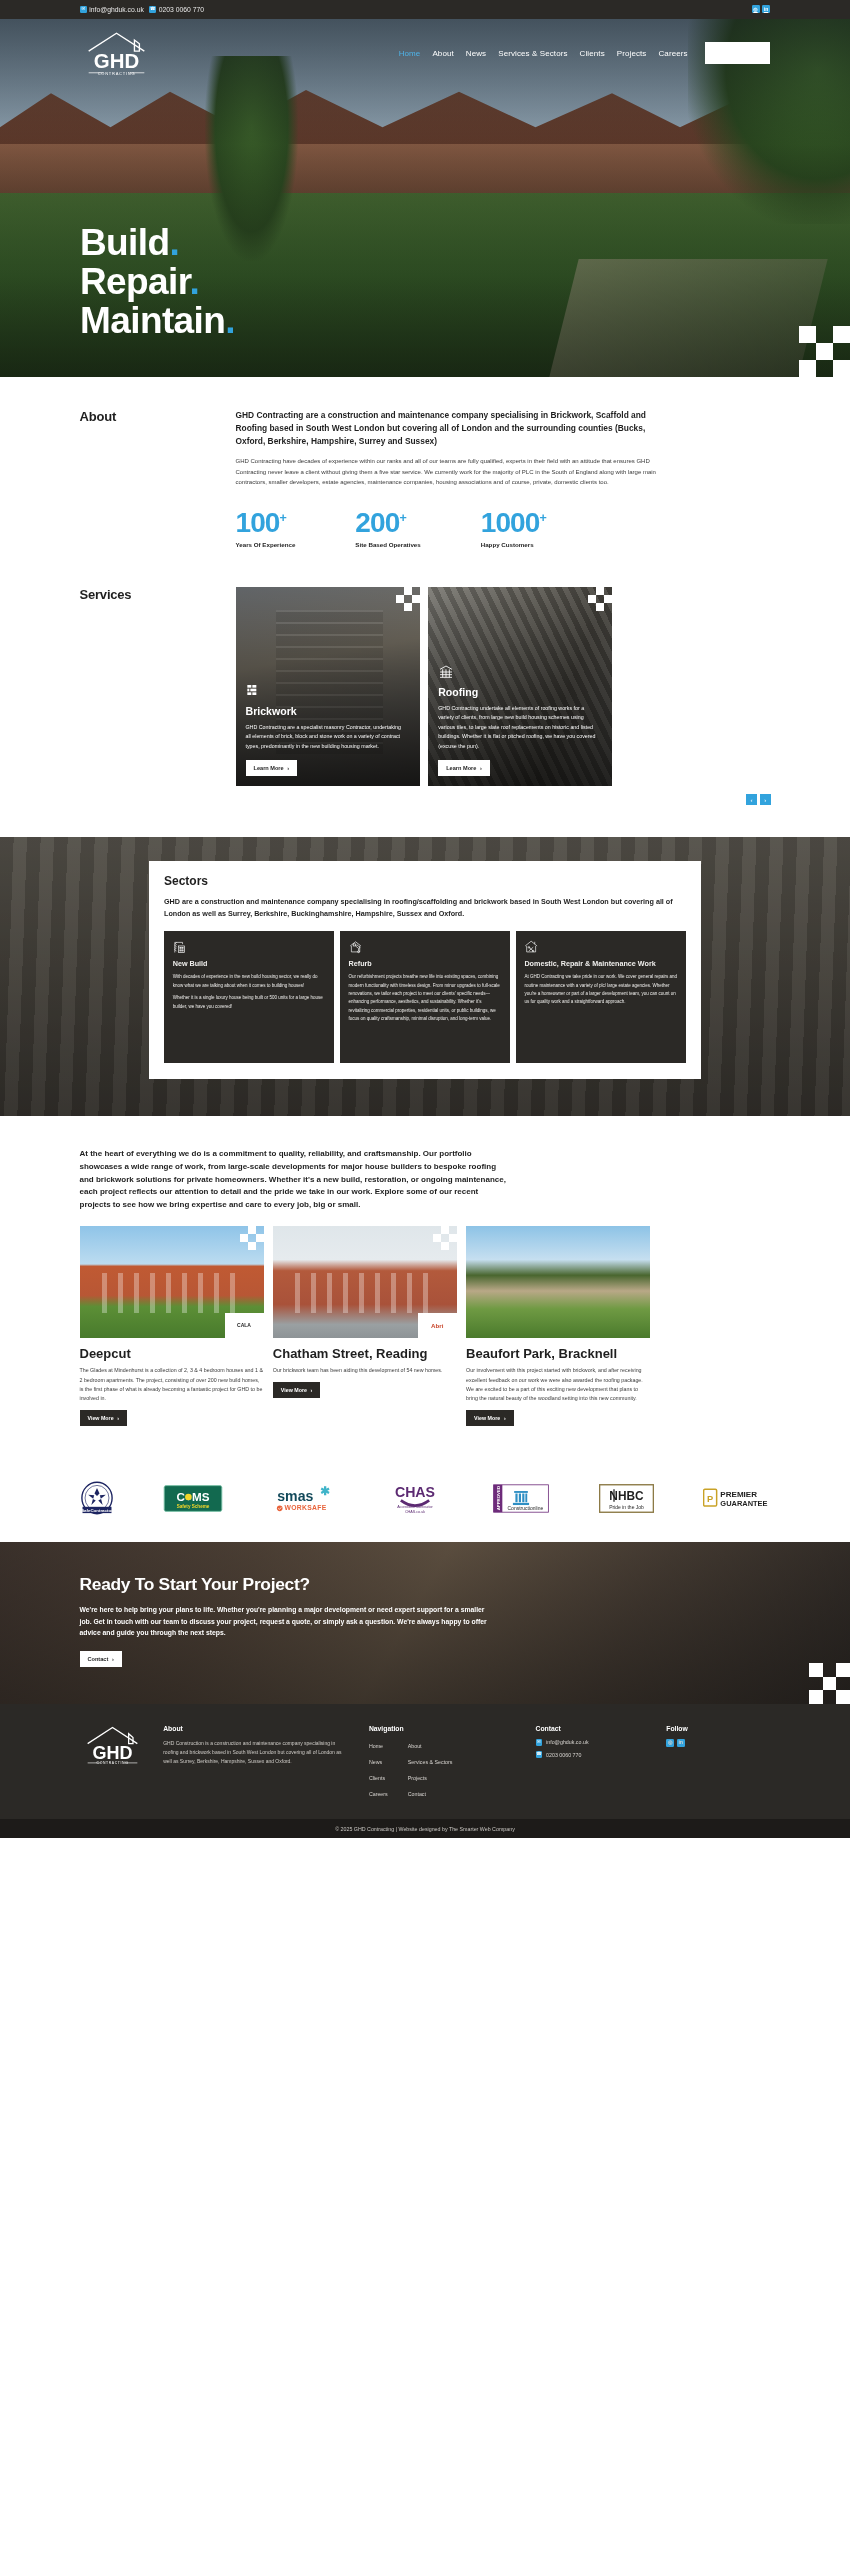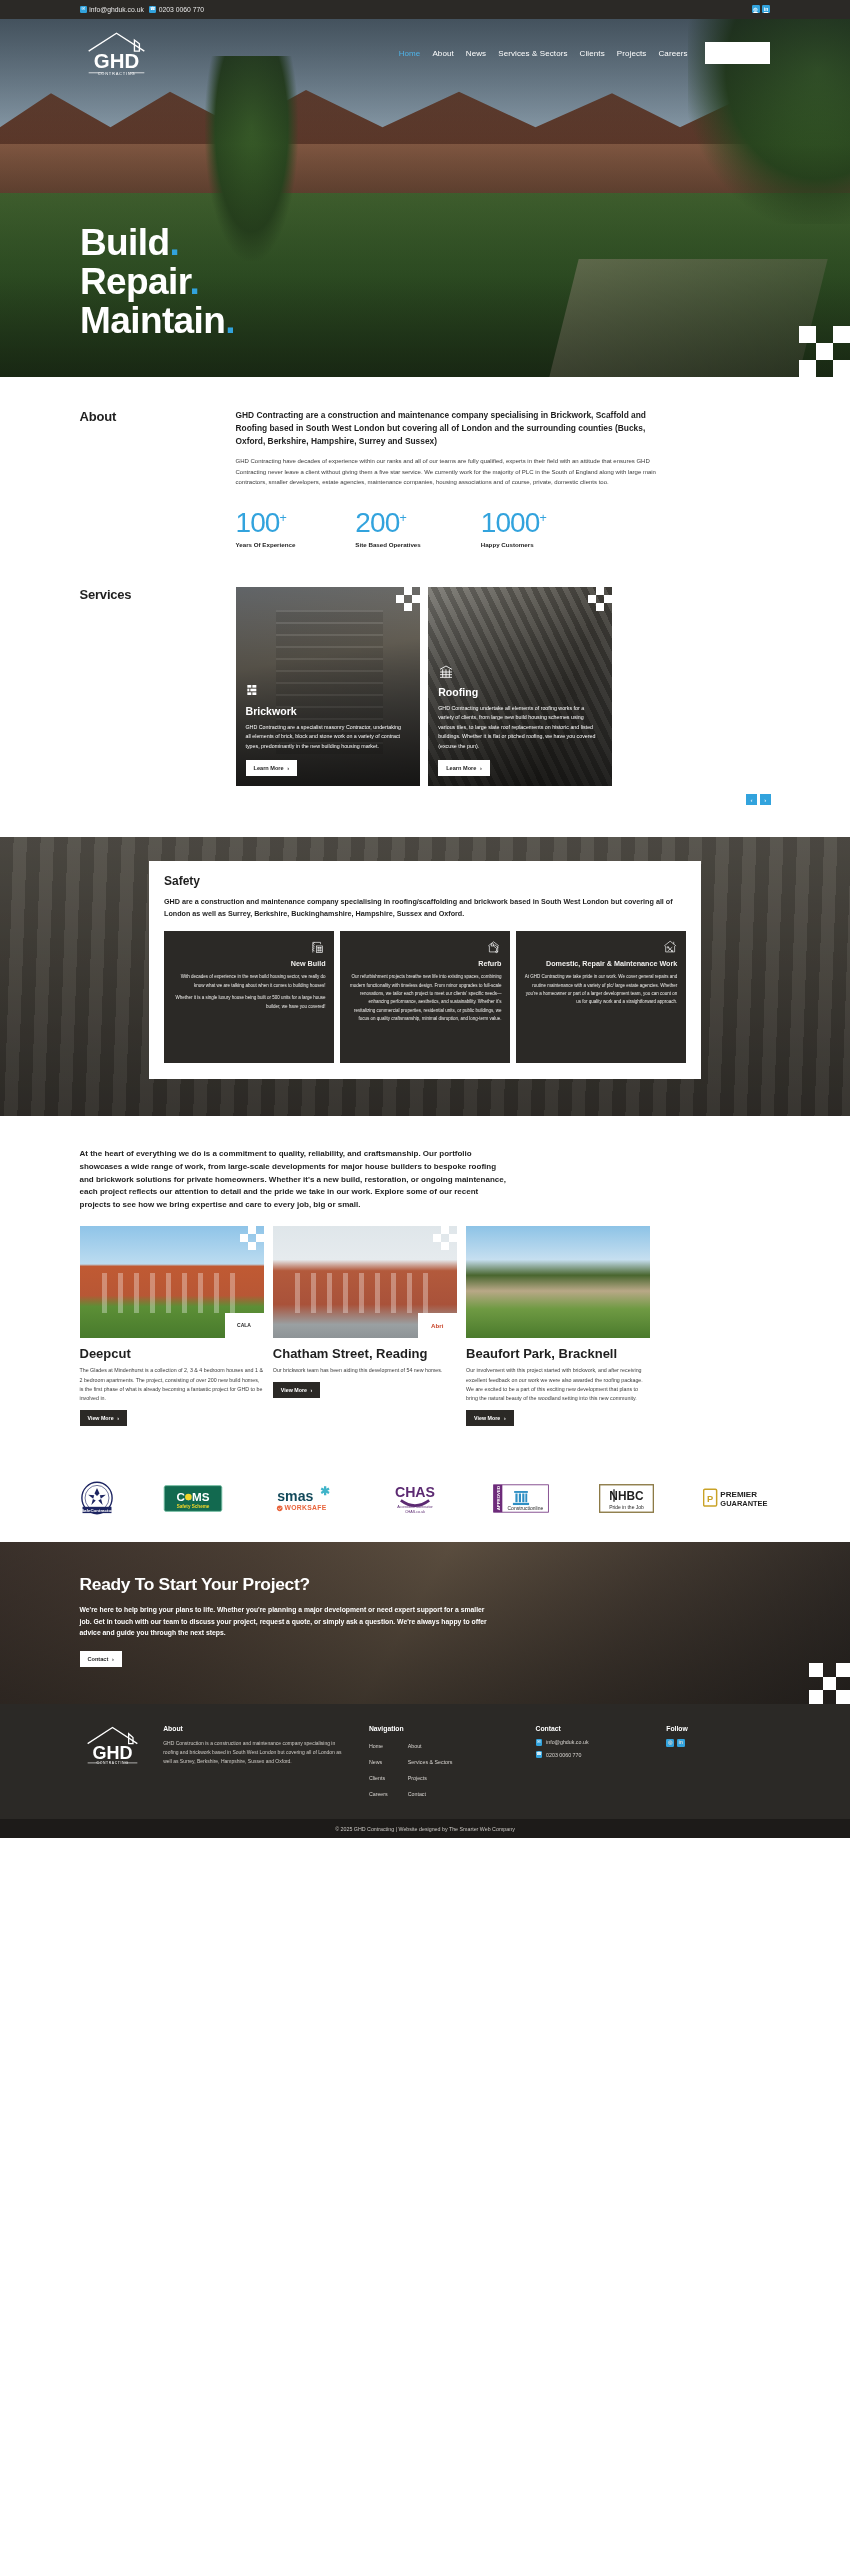--- a/index.html
+++ b/index.html
@@ -103,21 +103,21 @@
   .about-lead {
     font-size:8.4px; font-weight:bold; line-height:1.55; color:#1f1f1f;
     max-width:411px;
   }
   .about-para {
     margin-top:8.7px; font-size:6px; line-height:1.75; color:#3a3a3a;
     max-width:430px;
   }
   .stats { display:flex; gap:60px; margin-top:21px; }
   .stat-num {
-    font-size:28px; font-weight:normal; color:#32a3dd; line-height:1; letter-spacing:-0.9px;
+    font-size:28px; font-weight:bold; color:#32a3dd; line-height:1; letter-spacing:-0.9px;
   }
   .stat-num sup { font-size:12.5px; vertical-align:super; letter-spacing:0; }
   .stat-lbl { margin-top:4.4px; font-size:6.2px; font-weight:bold; color:#1f1f1f; }
 
   
   .svc-wrap { display:flex; gap:8.7px; position:relative; }
   .svc-card {
     position:relative; width:184px; height:199px; overflow:hidden; color:#fff;
     display:flex; flex-direction:column; justify-content:flex-end; padding:10px;
   }
@@ -155,21 +155,21 @@
     background:repeating-linear-gradient(92deg,rgba(0,0,0,.14) 0 13.7px,rgba(255,255,255,.05) 13.7px 27px);}
   .sectors::after{content:"";position:absolute;inset:0;background:rgba(28,26,24,.30);}
   .sectors-card {
     position:relative; z-index:3; width:552px; margin:0 auto; background:#fff;
     padding:13.7px 15px 16px;
   }
   .sectors-card h2 { font-size:12px; font-weight:bold; margin-bottom:8px; }
   .sectors-lead { font-size:7.2px; font-weight:bold; line-height:1.62; margin-bottom:11.2px; }
   .sector-grid { display:flex; gap:5.6px; }
   .sector-box {
-    flex:1; background:#2b2926; color:#f0efed; padding:8.7px 8.7px 11.2px; min-height:132px;text-align:right;
+    flex:1; background:#2b2926; color:#f0efed; padding:8.7px 8.7px 11.2px; min-height:132px;
   }
   .sector-icon { width:14.3px; height:14.3px; margin-bottom:3.1px; }
   .sector-box h3 { font-size:7.2px; font-weight:bold; margin-bottom:5px; line-height:1.3; }
   .sector-box p { font-size:4.5px; line-height:1.85; margin-bottom:4.4px; }
 
   
   .proj-lead { font-size:8px; font-weight:bold; line-height:1.6; max-width:430px; }
   .proj-row { display:flex; gap:9.3px; margin-top:13.7px; }
   .proj-card { width:184px; flex:none; position:relative; }
   .proj-img { position:relative; height:112px; overflow:hidden; }
@@ -409,21 +409,21 @@
         <div class="svc-nav">
           <div class="arrowbtn">‹</div>
           <div class="arrowbtn">›</div>
         </div>
       </div>
     </div>
   </section>
 
   <section class="sectors">
     <div class="sectors-card">
-      <h2>Safety</h2>
+      <h2>Sectors</h2>
       <p class="sectors-lead">GHD are a construction and maintenance company specialising in roofing/scaffolding and brickwork based in South West London but covering all of London as well as Surrey, Berkshire, Buckinghamshire, Hampshire, Sussex and Oxford.</p>
       <div class="sector-grid">
 
         <div class="sector-box">
           <svg class="sector-icon" viewBox="0 0 24 24">
             <g fill="none" stroke="#fff" stroke-width="1.1">
               <path d="M3 4 H16 M3 4 L3 21 M3 7 L6 4 M6 7 L3 10 M3 13 L6 10 M6 13 L3 16 M3 16 L6 19"></path>
               <path d="M16 4 L16 7"></path>
               <rect x="9" y="10" width="10" height="11"></rect>
               <rect x="11.5" y="12.5" width="2" height="2"></rect>

